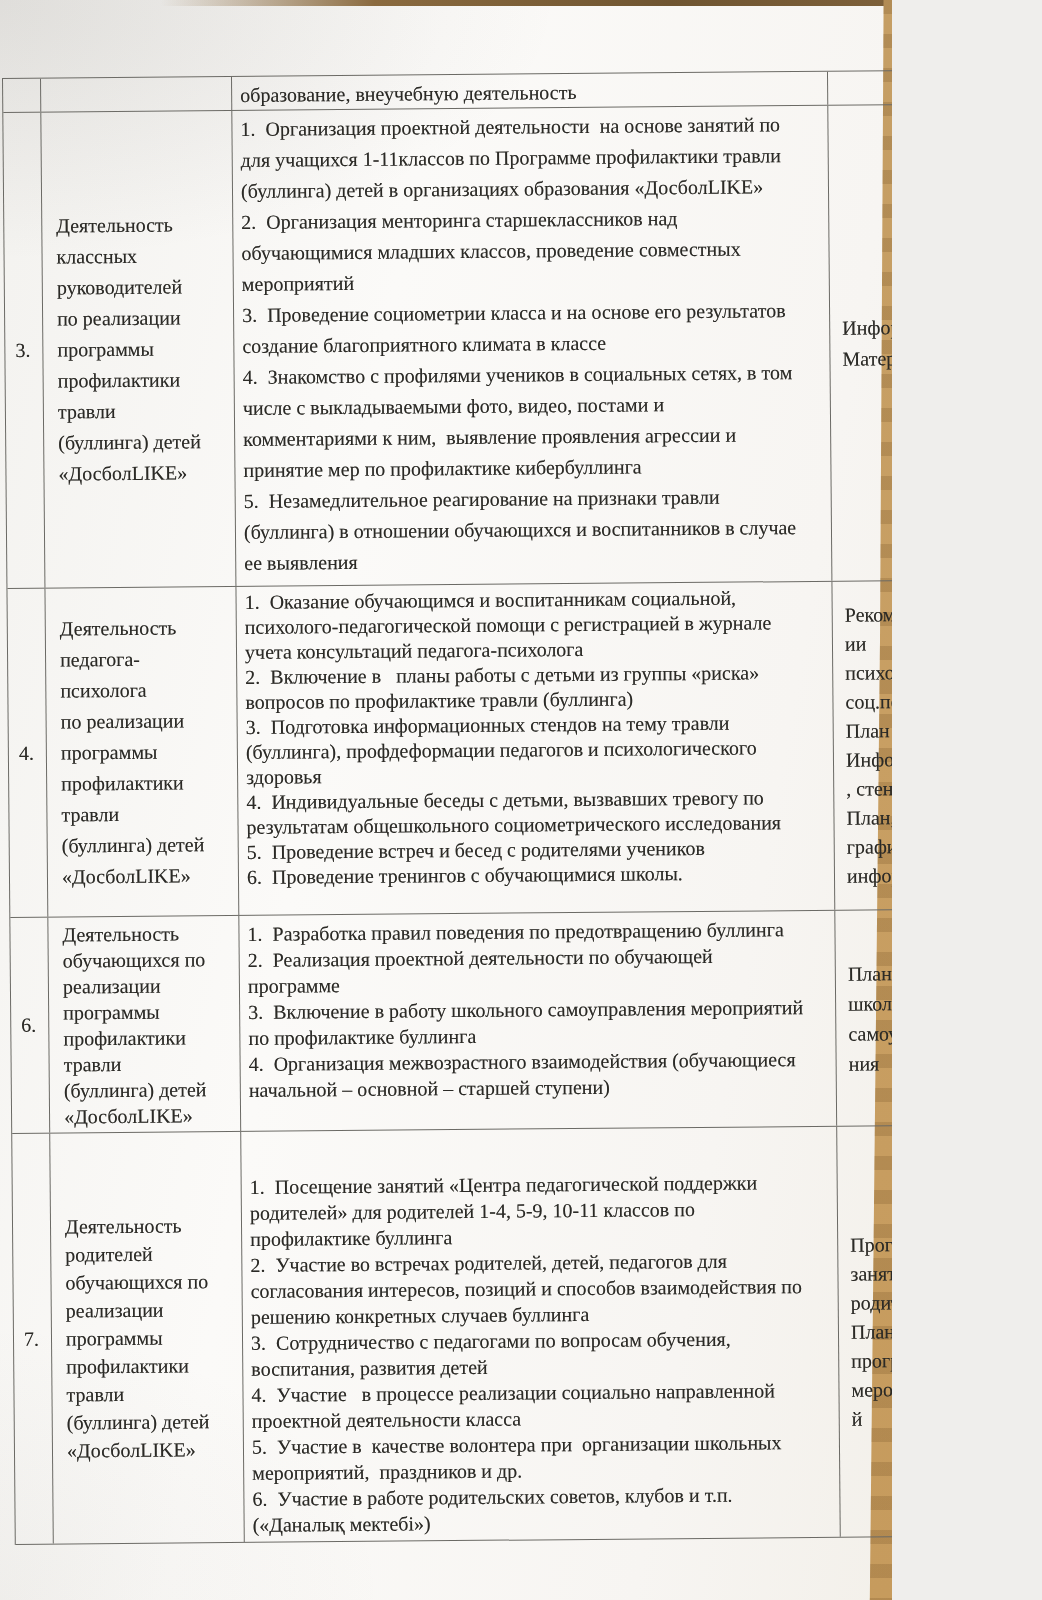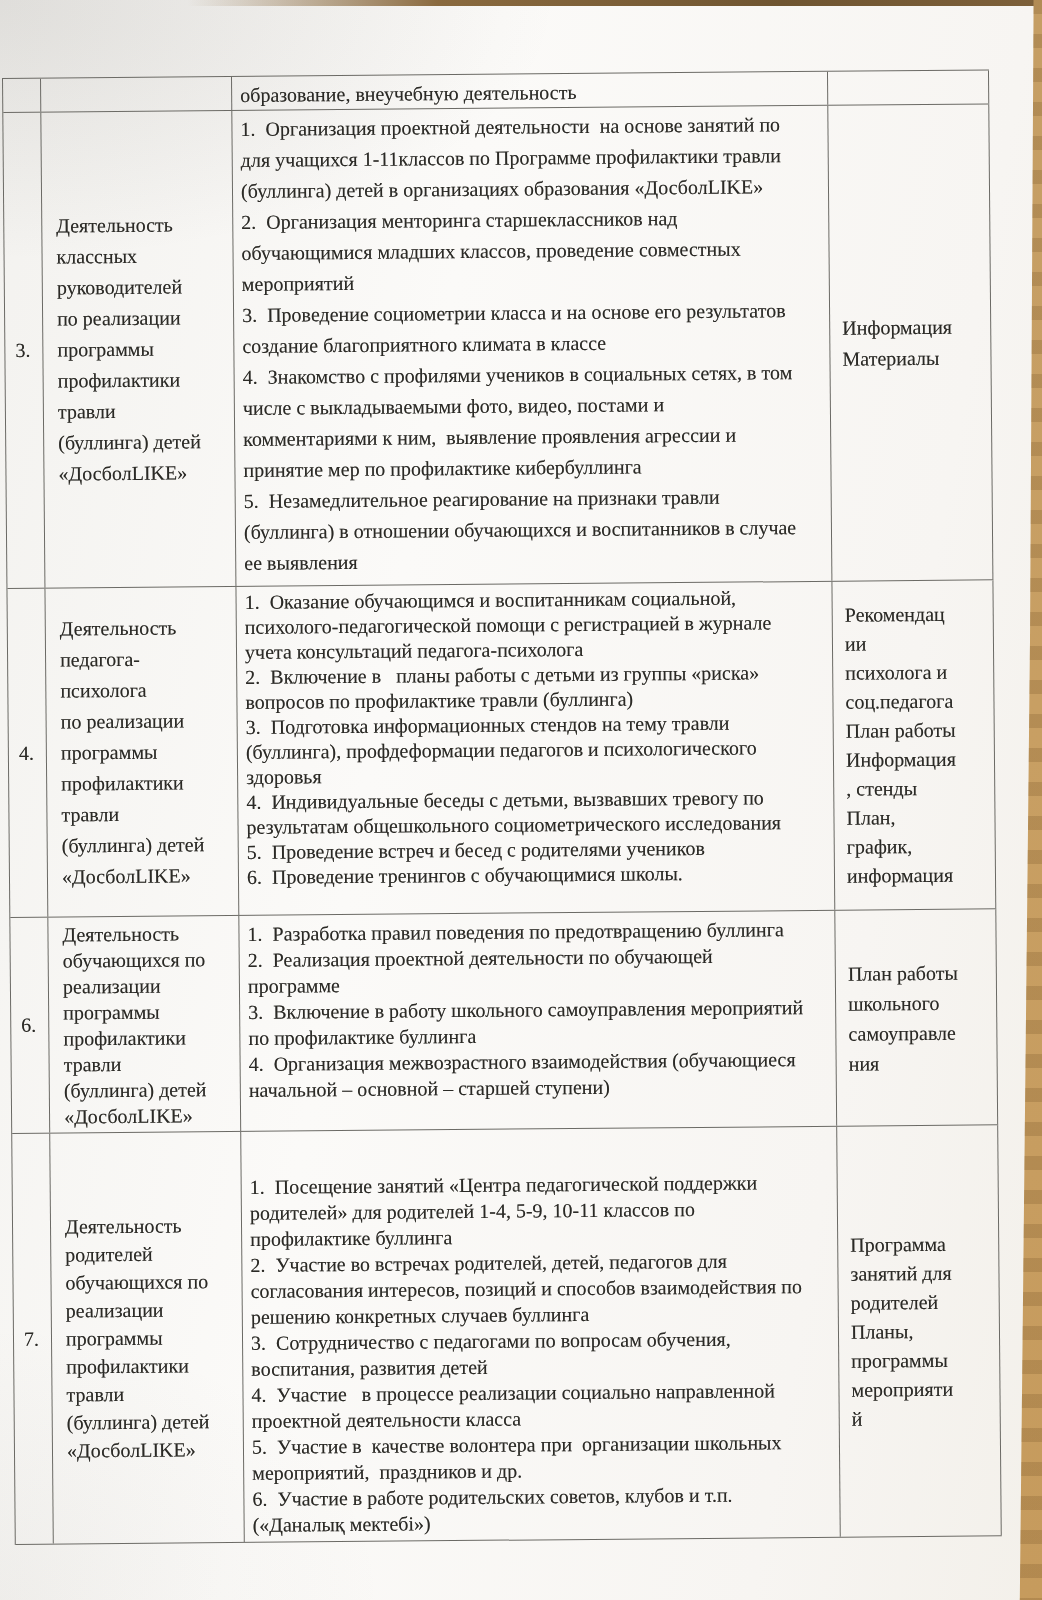--- a/index.html
+++ b/index.html
@@ -2,21 +2,21 @@
 <html><head>
 <meta charset="utf-8">
 <style>
   html,body{margin:0;padding:0;}
   body{
     width:1042px;height:1600px;overflow:hidden;
     font-family:"Liberation Serif","DejaVu Serif",serif;
     background:#efeeec;
   }
   .photo{
-    position:relative;width:1042px;height:1600px;overflow:hidden;
+    position:relative;width:892px;height:1600px;overflow:hidden;
     background:
       radial-gradient(900px 420px at 0% 0%, rgba(90,85,80,0.13), rgba(0,0,0,0) 62%),
       radial-gradient(700px 500px at 0% 100%, rgba(120,115,105,0.07), rgba(0,0,0,0) 55%),
       linear-gradient(100deg,#f3f2ef 0%,#fbfaf8 38%,#f7f5f2 78%,#f3f0ea 100%);
   }
   
   .edge-top{
     position:absolute;top:0;left:0;width:100%;height:6px;
     background:linear-gradient(to right, rgba(130,100,60,0) 0%, rgba(130,100,60,0) 18%, #8a6a3f 42%, #6f5531 75%, #7d603a 100%);
   }

